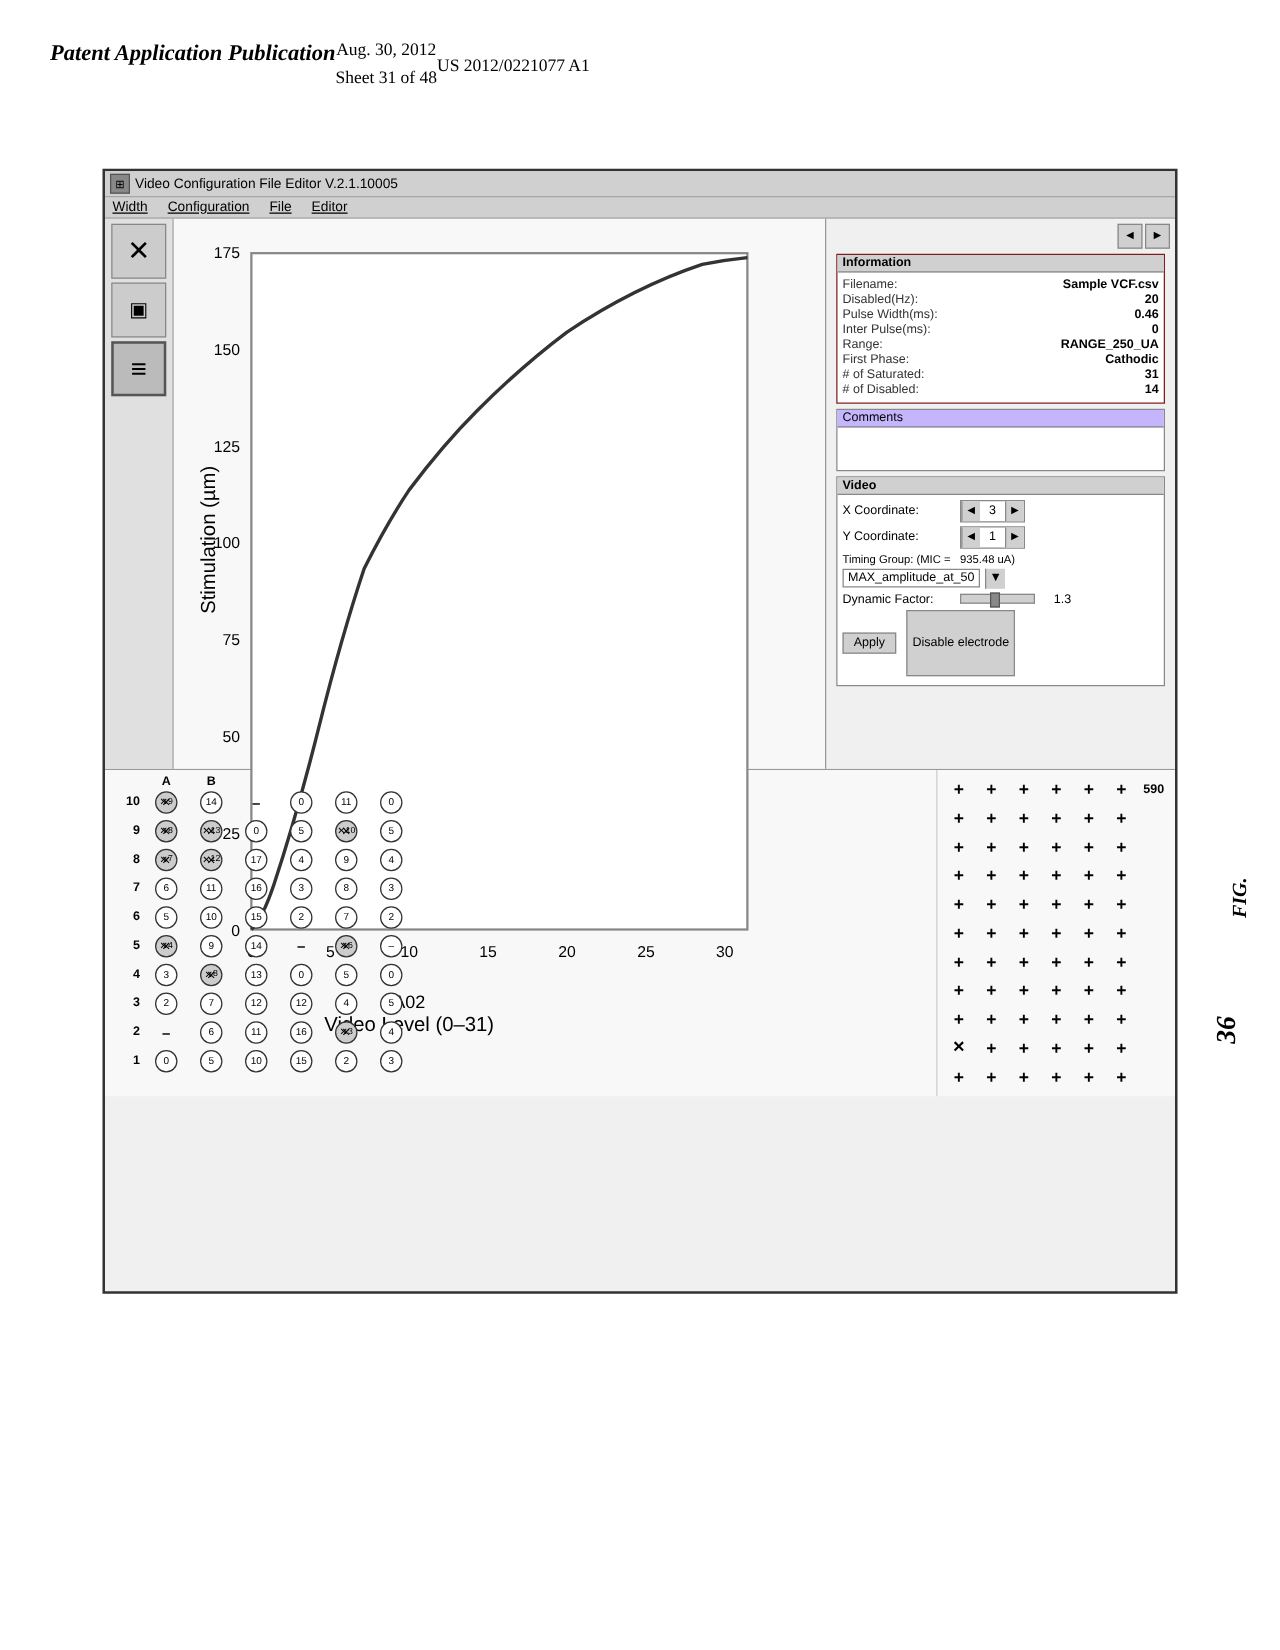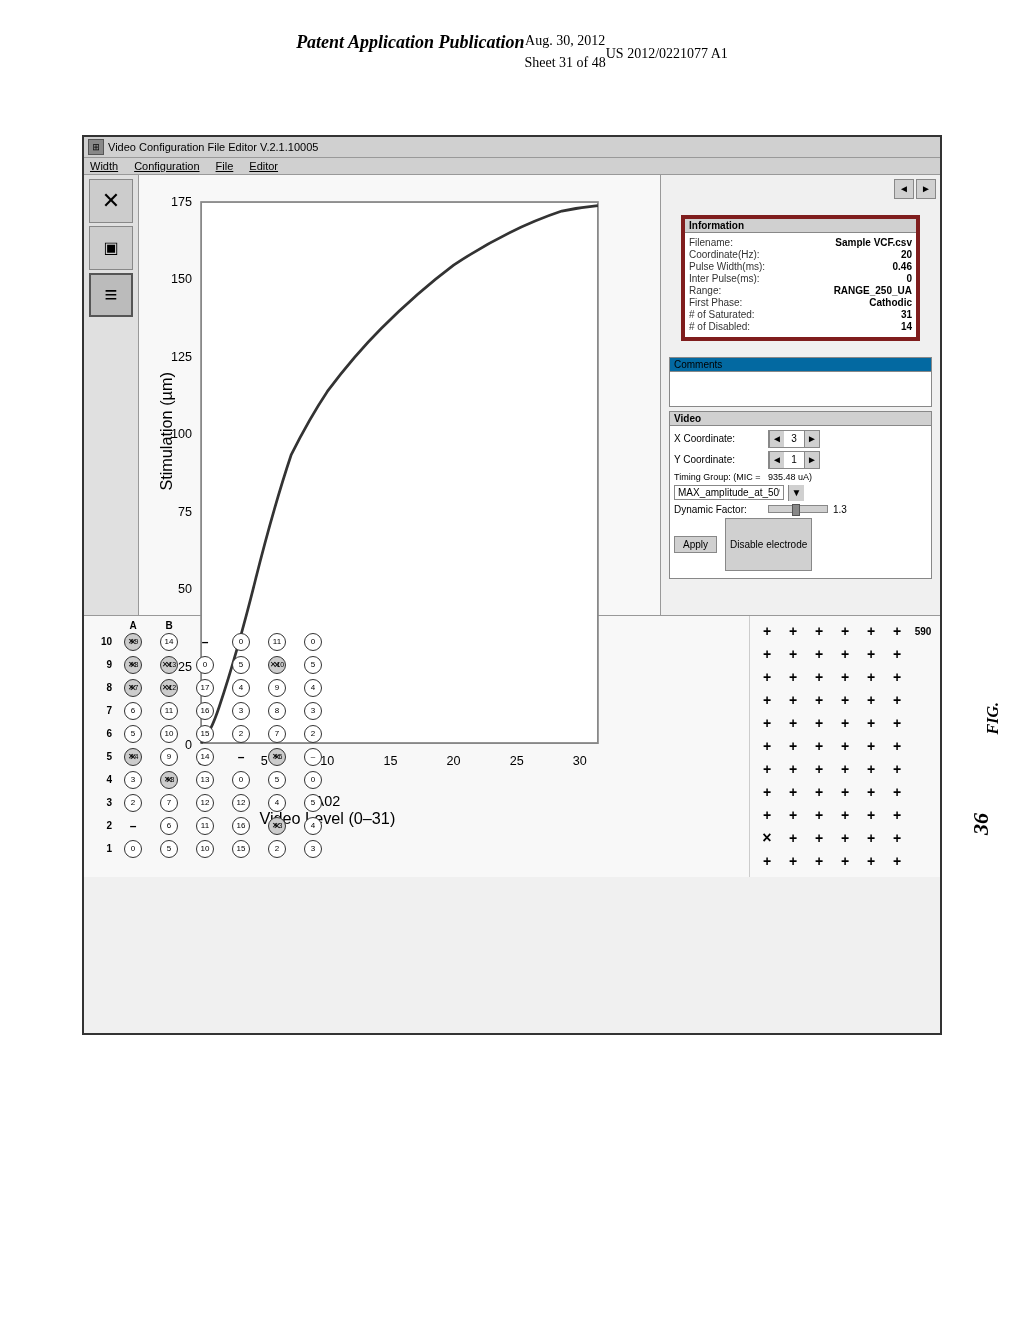--- a/index.html
+++ b/index.html
@@ -8,21 +8,21 @@
       height: 1320px;
       background: #fff;
       font-family: 'Times New Roman', Times, serif;
       position: relative;
       overflow: hidden;
     }
 
     
     .header {
       display: flex;
-      justify-content: center;
+      justify-content: flex-start;
       align-items: flex-start;
       padding: 30px 40px 10px 40px;
       font-size: 15px;
     }
     .header-left {
       font-weight: bold;
       font-style: italic;
       font-size: 18px;
       line-height: 1.4;
     }
@@ -158,22 +158,22 @@
     .right-panel {
       width: 280px;
       border-left: 1px solid #999;
       background: #f0f0f0;
       display: flex;
       flex-direction: column;
     }
 
     
     .info-section {
-      border: 4px solid #7f1d1d;
-      margin: 16px;
+      border: 1px solid #7f1d1d;
+      margin: 4px;
       background: #fff;
       padding: 4px;
       font-size: 10px;
     }
     .info-section-title {
       background: #d0d0d0;
       border-bottom: 1px solid #888;
       padding: 1px 4px;
       font-weight: bold;
       font-size: 10px;
@@ -363,32 +363,32 @@
     
     .comments-section {
       border: 1px solid #888;
       margin: 4px;
       background: #fff;
       padding: 4px;
       font-size: 10px;
       height: 50px;
     }
     .comments-title {
-      background: #0369a1;
+      background: #c4b5fd;
       border-bottom: 1px solid #888;
       padding: 1px 4px;
       font-size: 10px;
       margin: -4px -4px 16px -4px;
     }
 
     
     .slider-container {
       display: flex;
       align-items: center;
-      gap: 1px;
+      gap: 11px;
     }
     .slider-track {
       width: 60px;
       height: 8px;
       background: #d0d0d0;
       border: 1px solid #888;
       position: relative;
     }
     .slider-thumb {
       position: absolute;
@@ -485,21 +485,21 @@
             <div class="nav-arrow-btn">►</div>
           </div>
 
           <div class="info-section">
             <div class="info-section-title">Information</div>
             <div class="info-row">
               <span class="info-label">Filename:</span>
               <span class="info-value">Sample VCF.csv</span>
             </div>
             <div class="info-row">
-              <span class="info-label">Coordinate(Hz):</span>
+              <span class="info-label">Disabled(Hz):</span>
               <span class="info-value">20</span>
             </div>
             <div class="info-row">
               <span class="info-label">Pulse Width(ms):</span>
               <span class="info-value">0.46</span>
             </div>
             <div class="info-row">
               <span class="info-label">Inter Pulse(ms):</span>
               <span class="info-value">0</span>
             </div>

